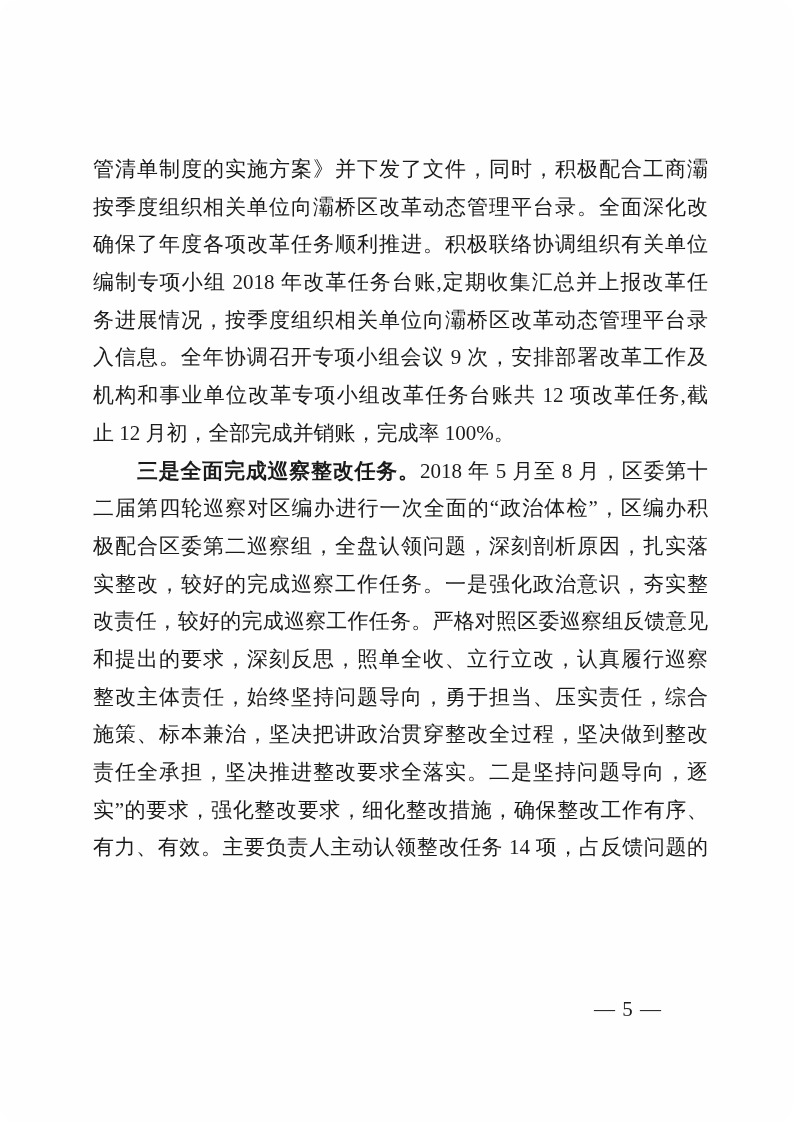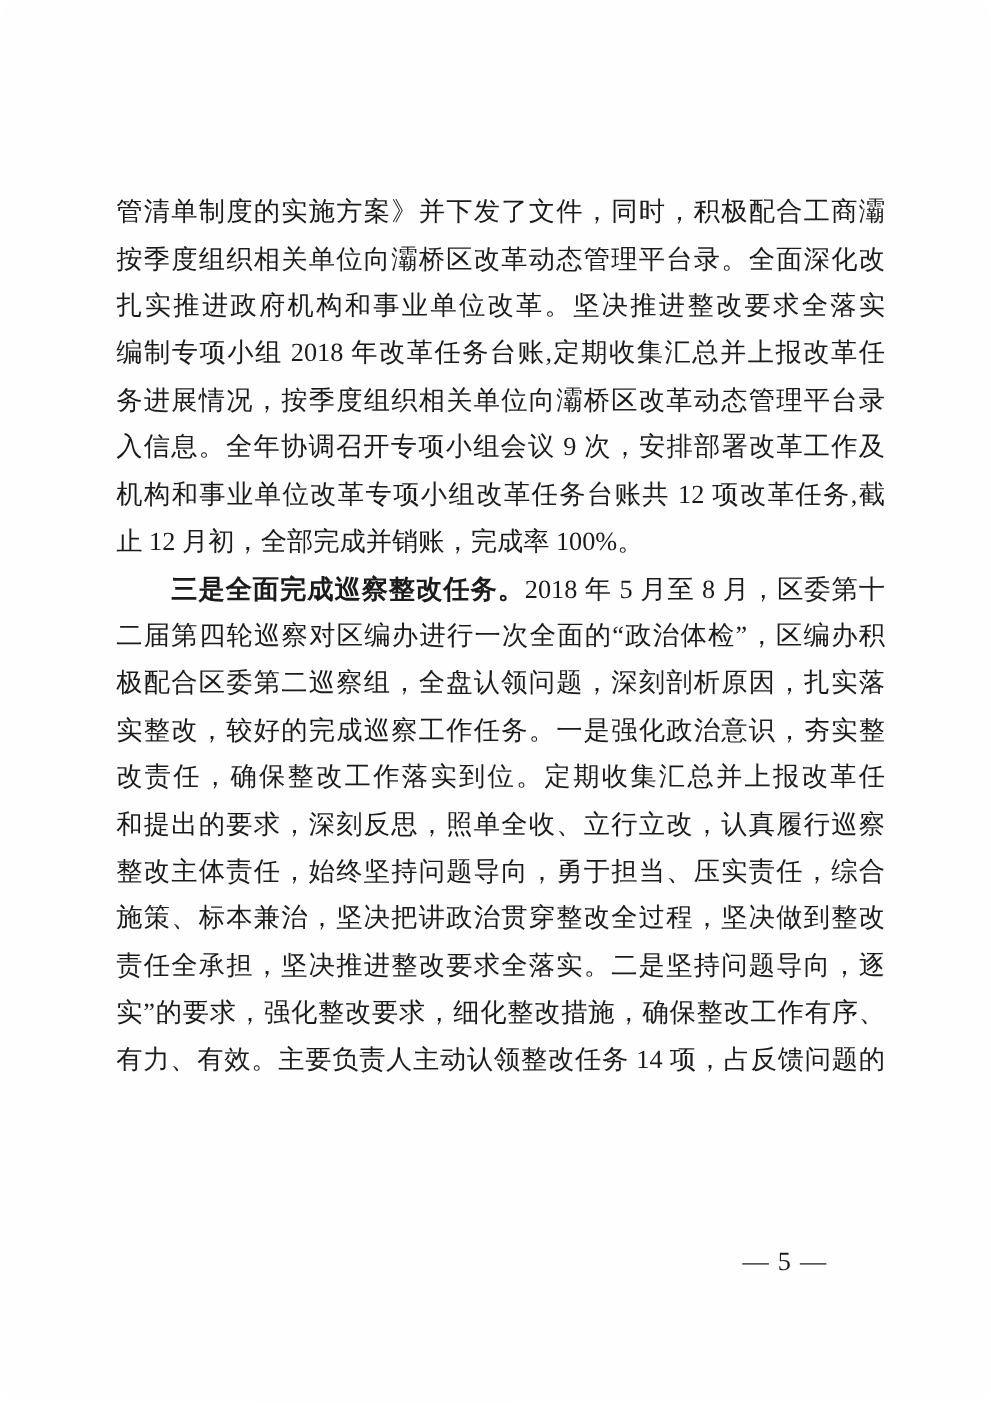--- a/index.html
+++ b/index.html
@@ -53,31 +53,31 @@
     white-space: pre;
   }
 </style>
 </head>
 <body>
 
 <div class="page" style="background: rgb(254, 254, 254); color: rgb(27, 27, 27);">
   <div class="content">
       <div class="line">管清单制度的实施方案》并下发了文件，同时，积极配合工商灞</div>
       <div class="line">按季度组织相关单位向灞桥区改革动态管理平台录。全面深化改革、</div>
-      <div class="line">扎实推进政府机构和事业单位改革。坚决推进整改要求全落实</div>
+      <div class="line">确保了年度各项改革任务顺利推进。积极联络协调组织有关单位</div>
       <div class="line">编制专项小组 2018 年改革任务台账,定期收集汇总并上报改革任</div>
       <div class="line">务进展情况，按季度组织相关单位向灞桥区改革动态管理平台录</div>
       <div class="line">入信息。全年协调召开专项小组会议 9 次，安排部署改革工作及</div>
       <div class="line">机构和事业单位改革专项小组改革任务台账共 12 项改革任务,截</div>
       <div class="line no-justify">止 12 月初，全部完成并销账，完成率 100%。</div>
       <div class="line indent"><span class="bold-lead">三是全面完成巡察整改任务。</span><span>2018 年 5 月至 8 月，区委第十</span></div>
       <div class="line">二届第四轮巡察对区编办进行一次全面的“政治体检”，区编办积</div>
       <div class="line">极配合区委第二巡察组，全盘认领问题，深刻剖析原因，扎实落</div>
       <div class="line">实整改，较好的完成巡察工作任务。一是强化政治意识，夯实整</div>
-      <div class="line">改责任，确保整改工作落实到位。定期收集汇总并上报改革任</div>
+      <div class="line">改责任，较好的完成巡察工作任务。严格对照区委巡察组反馈意见</div>
       <div class="line">和提出的要求，深刻反思，照单全收、立行立改，认真履行巡察</div>
       <div class="line">整改主体责任，始终坚持问题导向，勇于担当、压实责任，综合</div>
       <div class="line">施策、标本兼治，坚决把讲政治贯穿整改全过程，坚决做到整改</div>
       <div class="line">责任全承担，坚决推进整改要求全落实。二是坚持问题导向，逐</div>
       <div class="line">实”的要求，强化整改要求，细化整改措施，确保整改工作有序、</div>
       <div class="line">有力、有效。主要负责人主动认领整改任务 14 项，占反馈问题的</div>
     </div>
   <div class="page-number">— 5 —</div>
 </div>
 

